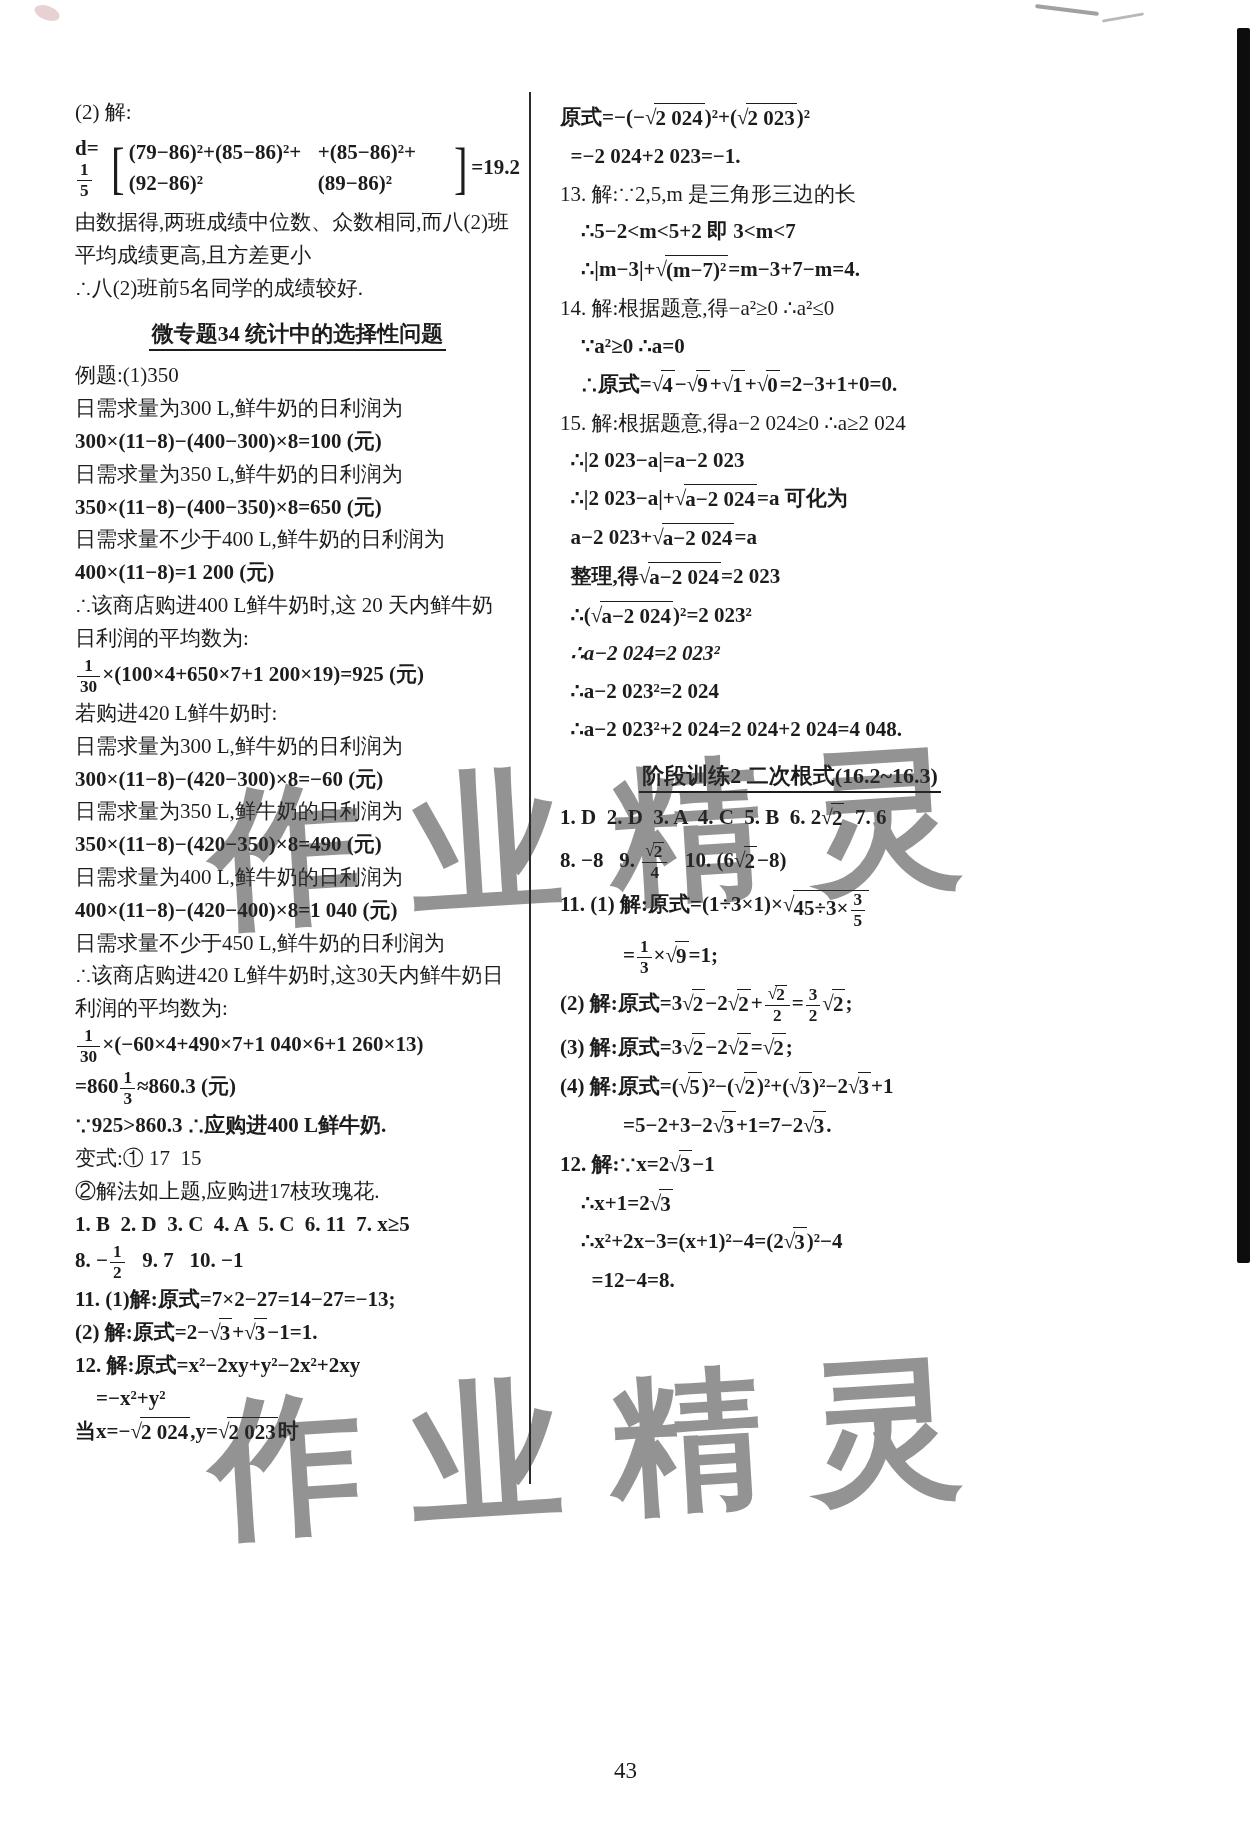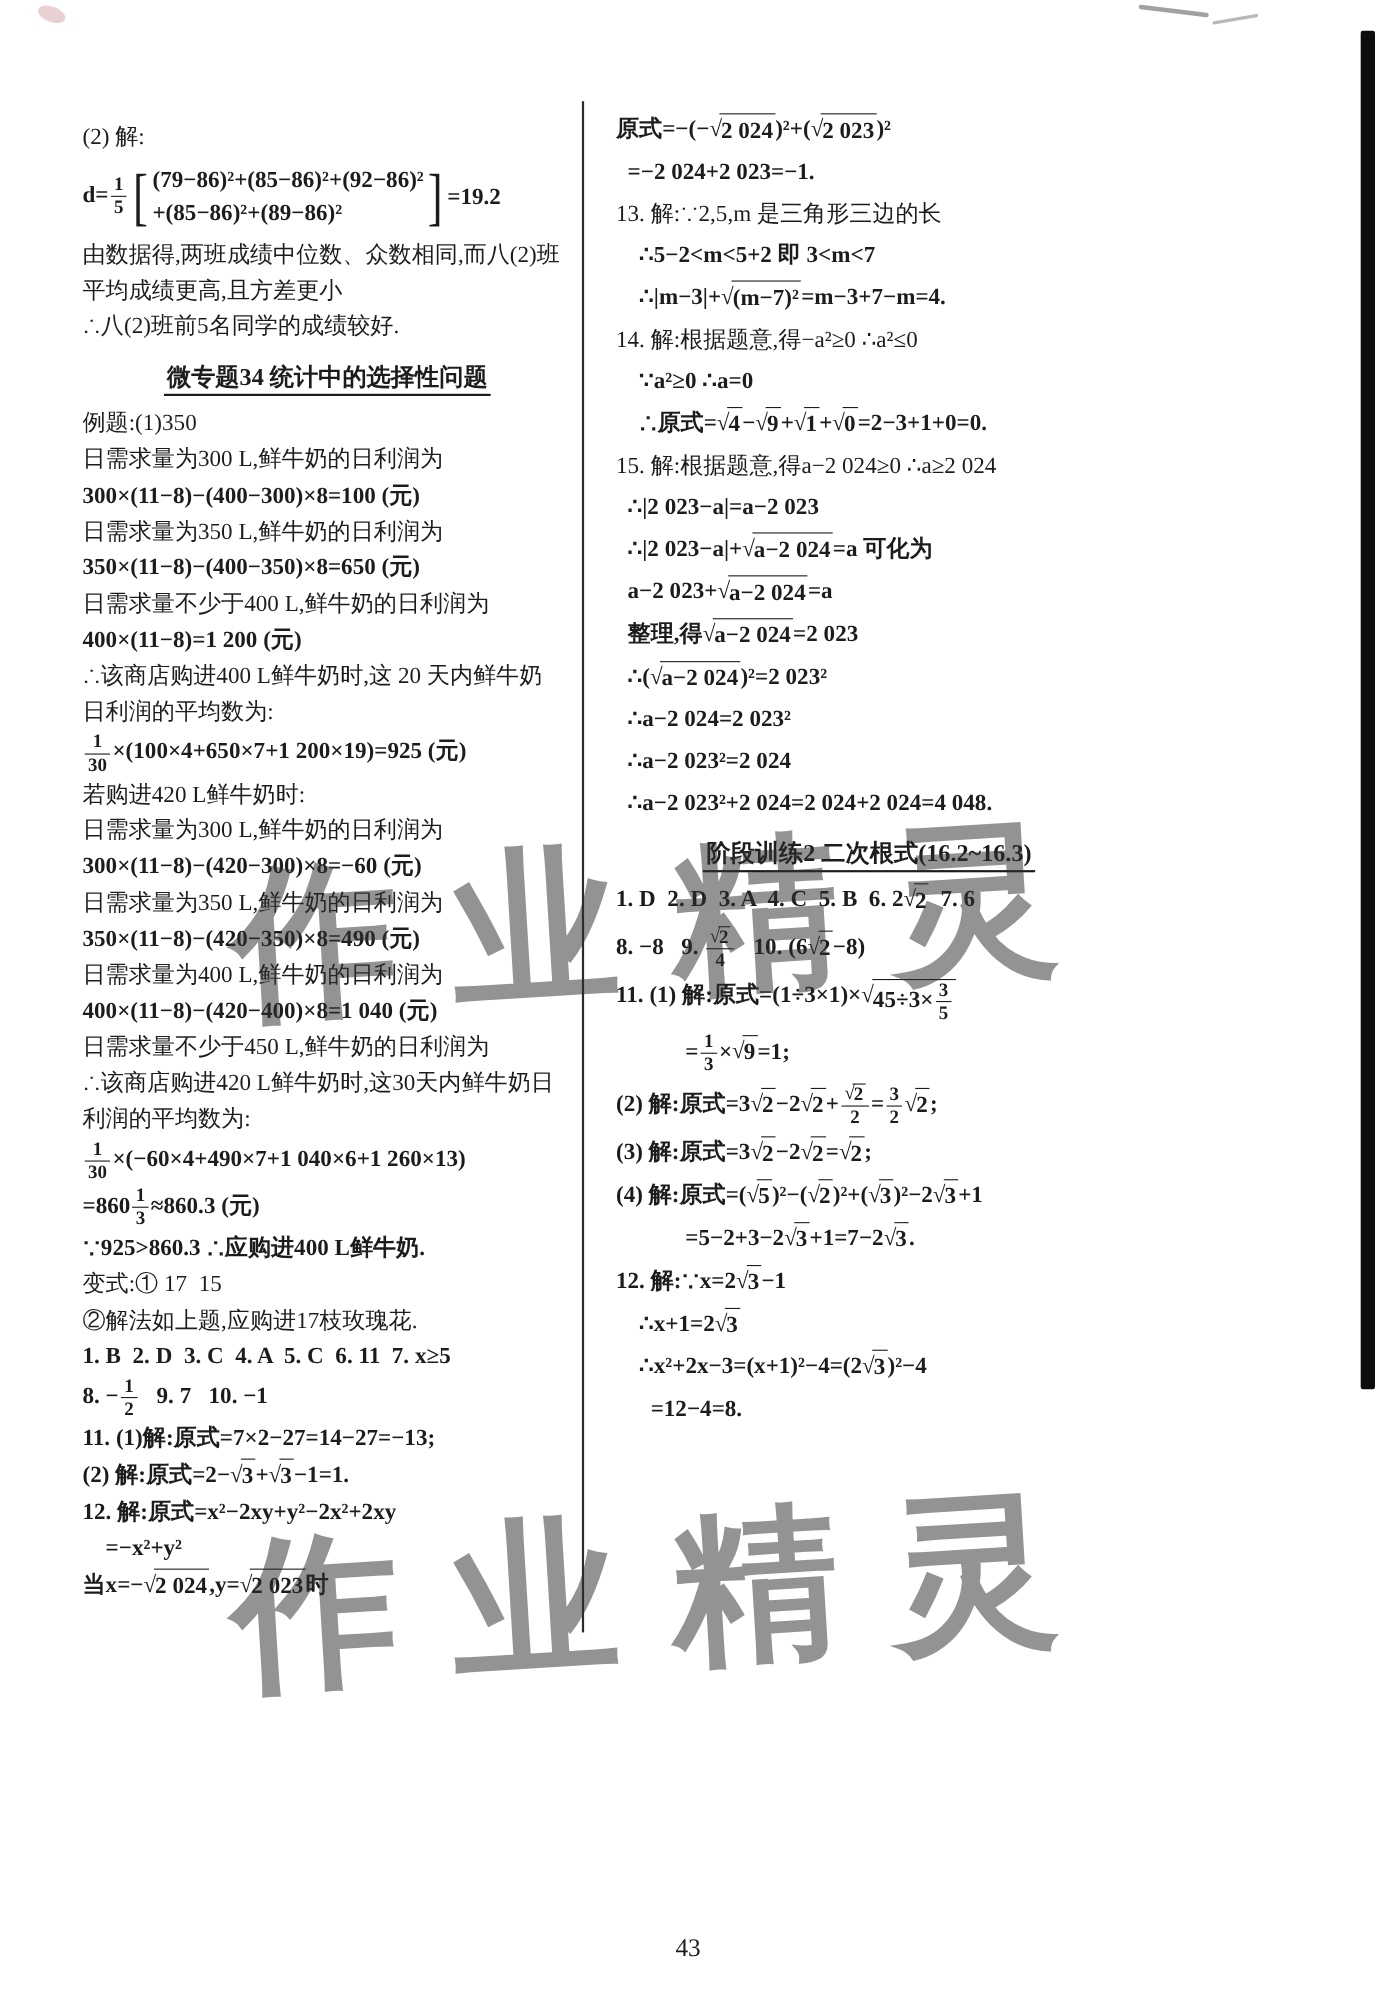--- a/index.html
+++ b/index.html
@@ -1,20 +1,20 @@
 <!DOCTYPE html>
 <html><head>
 <meta charset="utf-8">
 <style>
   html,body{margin:0;padding:0;background:#ffffff;}
   body{width:1250px;height:1825px;position:relative;font-family:"Liberation Serif","DejaVu Serif",serif;color:#1c1c1c;}
   .page{position:relative;width:1250px;height:1825px;background:#fff;overflow:hidden;}
 
   .col{position:absolute;top:95px;font-size:21px;}
-  .colL{left:75px;width:445px;margin-top:12px;}
+  .colL{left:75px;width:445px;}
   .colR{left:547px;width:460px;margin-left:13px;}
 
   .ln{line-height:1.42;margin:3px 0;white-space:pre-wrap;min-height:26px;}
   .colR .ln{margin:8px 0;}
   .fm{font-weight:700;}
 
   .hd{text-align:center;margin:16px 0 12px;font-size:22px;font-weight:700;}
   .hd-t{border-bottom:2.5px solid #1c1c1c;padding:0 3px 3px;}
 
   
@@ -23,21 +23,21 @@
   .fd{padding:1px 3px 0;line-height:1.05;font-size:0.82em;}
 
   
   .sq{display:inline-flex;align-items:flex-start;}
   .sqs{margin-right:-2px;}
   .sqv{border-top:1.8px solid currentColor;padding:0 2px 0 1px;}
 
   
   .dfx{display:flex;align-items:center;margin:8px 0;}
   .brk{font-size:58px;font-weight:400;line-height:0.85;margin:0 1px;transform:scaleX(0.7);}
-  .dfr{display:flex;flex-direction:column;}
+  .dfr{display:flex;flex-direction:row;}
   .dfr>span{line-height:1.45;}
 
   .divider{position:absolute;left:529px;top:92px;width:2px;height:1392px;background:#2b2b2b;}
 
   .wm{position:absolute;font-size:152px;font-weight:700;letter-spacing:48px;color:rgba(48,48,48,0.52);transform:rotate(-3.5deg);white-space:nowrap;pointer-events:none;z-index:6;font-family:"Liberation Serif","DejaVu Serif",serif;}
   .wm1{left:210px;top:735px;}
   .wm2{left:210px;top:1345px;}
 
   .edge{position:absolute;right:0;top:28px;width:13px;height:1235px;background:#0d0d0d;border-radius:2px;}
   .markA{position:absolute;left:1035px;top:8px;width:64px;height:4px;background:#8a8a8a;transform:rotate(7deg);border-radius:2px;opacity:.8;}
@@ -118,21 +118,21 @@
       <div class="ln fm" style="padding-left: 1em;">∴|m−3|+<span class="sq"><span class="sqs">√</span><span class="sqv">(m−7)²</span></span>=m−3+7−m=4.</div>
       <div class="ln">14. 解:根据题意,得−a²≥0 ∴a²≤0</div>
       <div class="ln fm" style="padding-left: 1em;">∵a²≥0 ∴a=0</div>
       <div class="ln fm" style="padding-left: 1em;">∴原式=<span class="sq"><span class="sqs">√</span><span class="sqv">4</span></span>−<span class="sq"><span class="sqs">√</span><span class="sqv">9</span></span>+<span class="sq"><span class="sqs">√</span><span class="sqv">1</span></span>+<span class="sq"><span class="sqs">√</span><span class="sqv">0</span></span>=2−3+1+0=0.</div>
       <div class="ln">15. 解:根据题意,得a−2 024≥0 ∴a≥2 024</div>
       <div class="ln fm" style="padding-left: 0.5em;">∴|2 023−a|=a−2 023</div>
       <div class="ln fm" style="padding-left: 0.5em;">∴|2 023−a|+<span class="sq"><span class="sqs">√</span><span class="sqv">a−2 024</span></span>=a 可化为</div>
       <div class="ln fm" style="padding-left: 0.5em;">a−2 023+<span class="sq"><span class="sqs">√</span><span class="sqv">a−2 024</span></span>=a</div>
       <div class="ln fm" style="padding-left: 0.5em;">整理,得<span class="sq"><span class="sqs">√</span><span class="sqv">a−2 024</span></span>=2 023</div>
       <div class="ln fm" style="padding-left: 0.5em;">∴(<span class="sq"><span class="sqs">√</span><span class="sqv">a−2 024</span></span>)²=2 023²</div>
-      <div class="ln fm" style="padding-left: 0.5em;">∴a−2 024=2 023²</div>
+      <div class="ln fm" style="padding-left: 0.5em; font-style: italic;">∴a−2 024=2 023²</div>
       <div class="ln fm" style="padding-left: 0.5em;">∴a−2 023²=2 024</div>
       <div class="ln fm" style="padding-left: 0.5em;">∴a−2 023²+2 024=2 024+2 024=4 048.</div>
       <div class="hd"><span class="hd-t">阶段训练2 二次根式(16.2~16.3)</span></div>
       <div class="ln fm">1. D  2. D  3. A  4. C  5. B  6. 2<span class="sq"><span class="sqs">√</span><span class="sqv">2</span></span>  7. 6</div>
       <div class="ln fm">8. −8   9. <span class="frac"><span class="fn"><span class="sq"><span class="sqs">√</span><span class="sqv">2</span></span></span><span class="fd">4</span></span>   10. (6<span class="sq"><span class="sqs">√</span><span class="sqv">2</span></span>−8)</div>
       <div class="ln fm">11. (1) 解:原式=(1÷3×1)×<span class="sq"><span class="sqs">√</span><span class="sqv">45÷3×<span class="frac"><span class="fn">3</span><span class="fd">5</span></span></span></span></div>
       <div class="ln fm" style="padding-left: 3em;">=<span class="frac"><span class="fn">1</span><span class="fd">3</span></span>×<span class="sq"><span class="sqs">√</span><span class="sqv">9</span></span>=1;</div>
       <div class="ln fm">(2) 解:原式=3<span class="sq"><span class="sqs">√</span><span class="sqv">2</span></span>−2<span class="sq"><span class="sqs">√</span><span class="sqv">2</span></span>+<span class="frac"><span class="fn"><span class="sq"><span class="sqs">√</span><span class="sqv">2</span></span></span><span class="fd">2</span></span>=<span class="frac"><span class="fn">3</span><span class="fd">2</span></span><span class="sq"><span class="sqs">√</span><span class="sqv">2</span></span>;</div>
       <div class="ln fm">(3) 解:原式=3<span class="sq"><span class="sqs">√</span><span class="sqv">2</span></span>−2<span class="sq"><span class="sqs">√</span><span class="sqv">2</span></span>=<span class="sq"><span class="sqs">√</span><span class="sqv">2</span></span>;</div>
       <div class="ln fm">(4) 解:原式=(<span class="sq"><span class="sqs">√</span><span class="sqv">5</span></span>)²−(<span class="sq"><span class="sqs">√</span><span class="sqv">2</span></span>)²+(<span class="sq"><span class="sqs">√</span><span class="sqv">3</span></span>)²−2<span class="sq"><span class="sqs">√</span><span class="sqv">3</span></span>+1</div>

